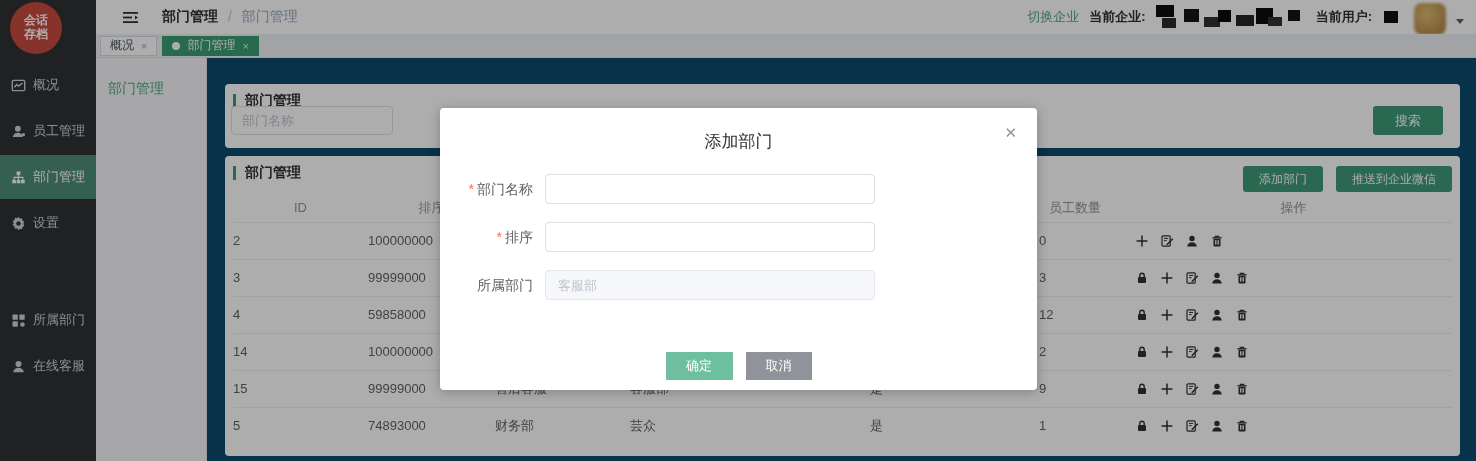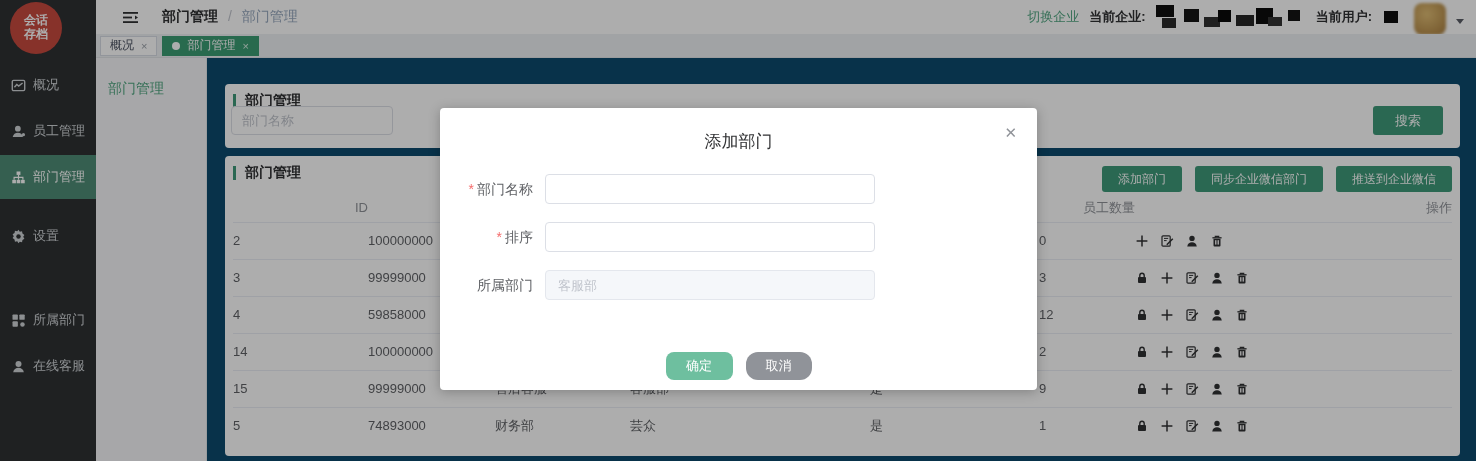--- a/index.html
+++ b/index.html
@@ -65,44 +65,44 @@
   .search-btn { position:absolute; right:17px; top:22px; width:70px; height:29px; background:#3f9a7a; color:#fff;
                 border:none; border-radius:3px; font-size:13px; cursor:pointer; }
 
   .table-actions { position:absolute; right:8px; top:10px; display:flex; gap:13px; }
   .green-btn { background:#3f9a7a; color:#fff; border:none; border-radius:3px; height:26px;
                padding:0 16px; font-size:12px; cursor:pointer; }
 
   table { width:100%; border-collapse:collapse; table-layout:fixed; margin-top:12px; }
   col.c-id{width:135px} col.c-sort{width:127px} col.c-name{width:135px} col.c-parent{width:240px}
   col.c-flag{width:145px} col.c-count{width:120px}
-  th { text-align:right; font-weight:400; color:#909399; font-size:13px; height:28px; }
+  th { text-align:center; font-weight:400; color:#909399; font-size:13px; height:28px; }
   td { height:37px; font-size:13px; color:#606266; border-top:1px solid #ebeef5; }
   .count-cell { padding-left:24px; }
   .ops { display:flex; align-items:center; gap:11px; }
   .op-icon { display:inline-flex; cursor:pointer; }
 
   
   .overlay { position:absolute; left:0; top:0; width:1476px; height:461px; background:rgba(0,0,0,0.32); z-index:40; }
   .modal { position:absolute; left:440px; top:108px; width:597px; height:282px; background:#fff; border-radius:4px;
            box-shadow:0 2px 12px rgba(0,0,0,0.25); z-index:50; }
   .modal-title { position:absolute; top:22px; left:0; width:100%; text-align:center; font-size:17px; color:#303133; }
   .modal-close { position:absolute; right:20px; top:16px; color:#909399; font-size:15px; cursor:pointer; }
   .form-row { position:absolute; left:0; width:100%; height:30px; }
   .form-row .flabel { position:absolute; left:0; width:93px; text-align:right; line-height:30px;
                       font-size:14px; color:#606266; }
   .req { color:#f56c6c; margin-right:3px; }
   .form-row input { position:absolute; left:105px; top:0; width:330px; height:30px; border:1px solid #dcdfe6;
                     border-radius:4px; padding:0 12px; font-size:13px; color:#606266; outline:none; }
   .form-row input::placeholder { color:#c0c4cc; }
   .form-row input.disabled { background:#f5f7fa; border-color:#e4e7ed; }
   .modal-footer { position:absolute; top:244px; left:0; width:100%; display:flex; justify-content:center; gap:13px; }
-  .confirm-btn { background:#6ebf9f; color:#fff; border:none; border-radius:8px; height:28px; width:67px;
+  .confirm-btn { background:#6ebf9f; color:#fff; border:none; border-radius:1px; height:28px; width:67px;
                  font-size:13px; cursor:pointer; }
-  .cancel-btn { background:#909399; color:#fff; border:none; border-radius:12px; height:28px; width:66px;
+  .cancel-btn { background:#909399; color:#fff; border:none; border-radius:0; height:28px; width:66px;
                 font-size:13px; cursor:pointer; }
 </style>
 </head>
 <body>
 
 <div class="app">
 
   <div class="sidebar">
     <div class="logo">
       <div>会话</div>
@@ -136,21 +136,21 @@
             <rect x="5.2" y="1.4" width="3.6" height="3.2" fill="currentColor"></rect>
             <rect x="1.2" y="9.2" width="3.4" height="3.2" fill="currentColor"></rect>
             <rect x="5.3" y="9.2" width="3.4" height="3.2" fill="currentColor"></rect>
             <rect x="9.4" y="9.2" width="3.4" height="3.2" fill="currentColor"></rect>
             <path d="M7 4.6v2.2M2.9 9.2V6.8h8.2v2.4M7 6.8v2.4" fill="none" stroke="currentColor" stroke-width="1.1"></path>
           </svg>
       </span>
       <span>部门管理</span>
     </div>
 
-    <div class="nav-item" style="top:214px">
+    <div class="nav-item" style="top:201px">
       <span class="op-icon">
         <svg width="15" height="15" viewBox="0 0 14 14">
             <path d="M7 0.8l1.2 1.8 2.1-.4.4 2.1 1.8 1.2-1.1 1.8 1.1 1.8-1.8 1.2-.4 2.1-2.1-.4L7 13.2 5.8 11.4l-2.1.4-.4-2.1-1.8-1.2L2.6 6.7 1.5 4.9l1.8-1.2.4-2.1 2.1.4z" fill="currentColor"></path>
             <circle cx="7" cy="7" r="2.1" fill="#2e3133"></circle>
           </svg>
       </span>
       <span>设置</span>
     </div>
 
     <div class="nav-item" style="top:298px">
@@ -233,21 +233,20 @@
   <div class="card card1">
     <div class="card-title">部门管理</div>
     <input class="search-input" type="text" placeholder="部门名称" style="">
     <button class="search-btn">搜索</button>
   </div>
 
   <div class="card card2">
     <div class="card-title">部门管理</div>
     <div class="table-actions">
       <button class="green-btn">添加部门</button>
-      <button class="green-btn">同步企业微信部门</button>
       <button class="green-btn">推送到企业微信</button>
     </div>
 
     <table>
       <colgroup>
           <col class="c-id">
           <col class="c-sort">
           <col class="c-name">
           <col class="c-parent">
           <col class="c-flag">

